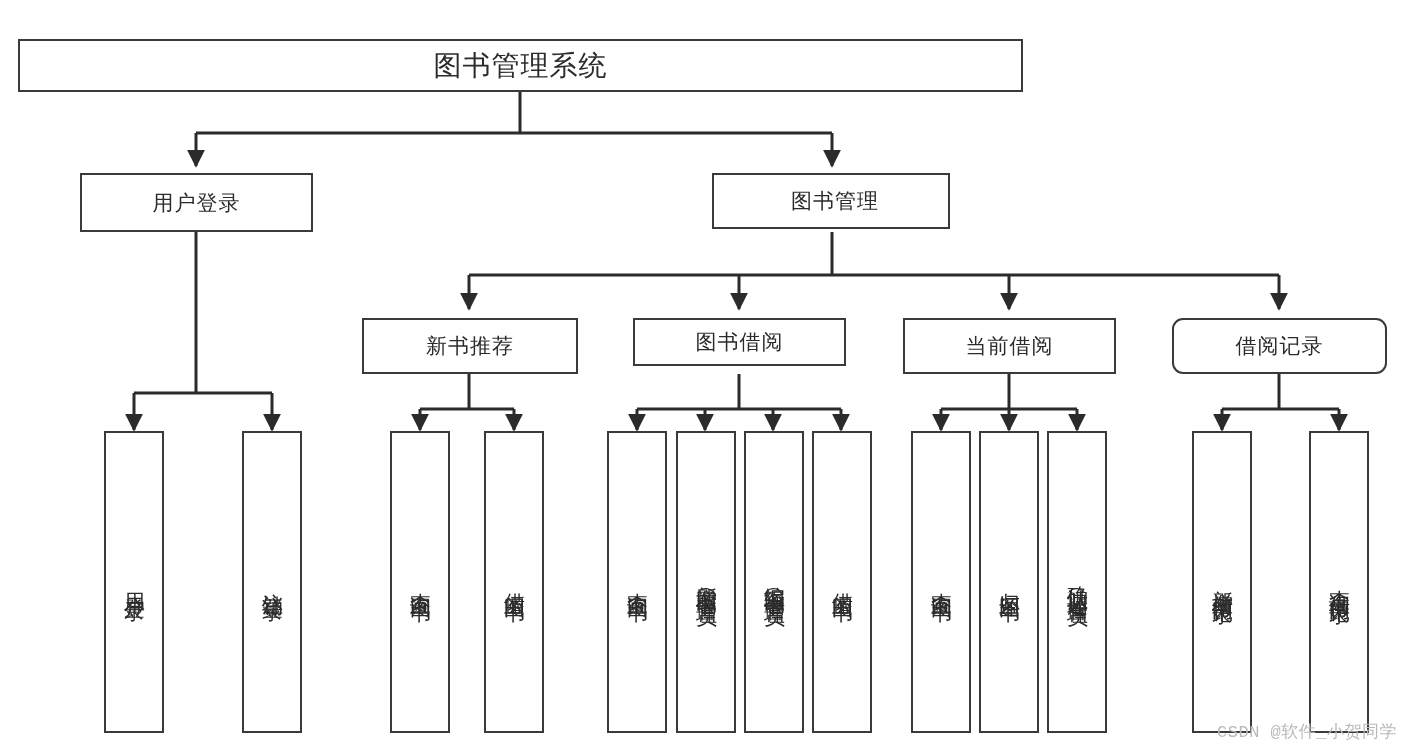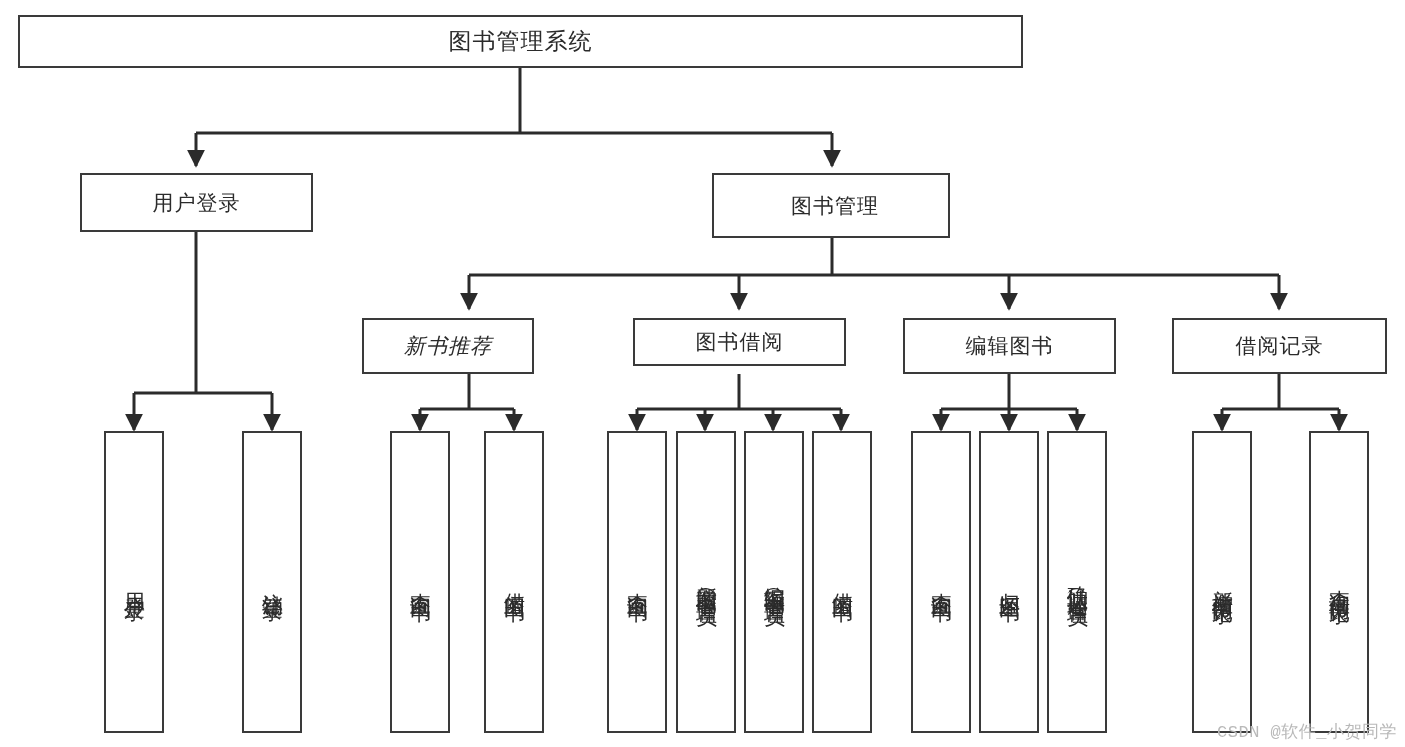--- a/index.html
+++ b/index.html
@@ -40,22 +40,23 @@
     background: #ffffff;
     border: 2px solid #3a3a3a;
     display: flex;
     align-items: center;
     justify-content: center;
     color: #2b2b2b;
   }
 
   
   .node.root {
-    font-size: 23px;
+    font-size: 28px;
     letter-spacing: 1px;
+    margin-top: 24px;
   }
 
   
   .node.lvl2, .node.lvl3 {
     font-size: 21px;
     letter-spacing: 1px;
   }
 
   
   .node.leaf {
@@ -141,37 +142,37 @@
   </svg>
 
   <div class="node root" style="left:18px; top:15px; width:1005px; height:53px;">
     <span>图书管理系统</span>
   </div>
 
   <div class="node lvl2" style="left:80px; top:173px; width:233px; height:59px;">
     <span>用户登录</span>
   </div>
 
-  <div class="node lvl2" style="left:712px; top:173px; width:238px; height:65px;padding-left:8px;">
+  <div class="node lvl2" style="left:712px; top:173px; width:238px; height:56px;padding-left:8px;">
     <span>图书管理</span>
   </div>
 
-  <div class="node lvl3" style="left:362px; top:318px; width:172px; height:56px;font-style:italic;">
+  <div class="node lvl3" style="left:362px; top:318px; width:216px; height:56px;">
     <span>新书推荐</span>
   </div>
 
   <div class="node lvl3" style="left:633px; top:318px; width:213px; height:48px;">
     <span>图书借阅</span>
   </div>
 
   <div class="node lvl3" style="left:903px; top:318px; width:213px; height:56px;">
-    <span>编辑图书</span>
-  </div>
-
-  <div class="node lvl3" style="left:1172px; top:318px; width:215px; height:56px;">
+    <span>当前借阅</span>
+  </div>
+
+  <div class="node lvl3" style="left:1172px; top:318px; width:215px; height:56px;border-radius:11px;">
     <span>借阅记录</span>
   </div>
 
   <div class="node leaf" style="left:104px; top:431px; width:60px; height:302px;">
     <span class="vtext">用户登录</span>
   </div>
 
   <div class="node leaf" style="left:242px; top:431px; width:60px; height:302px;">
     <span class="vtext">注销登录</span>
   </div>

